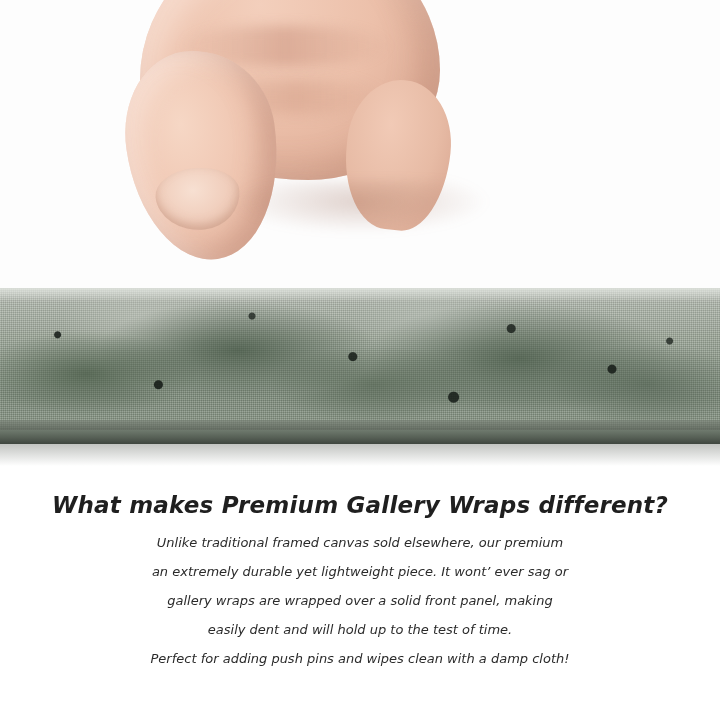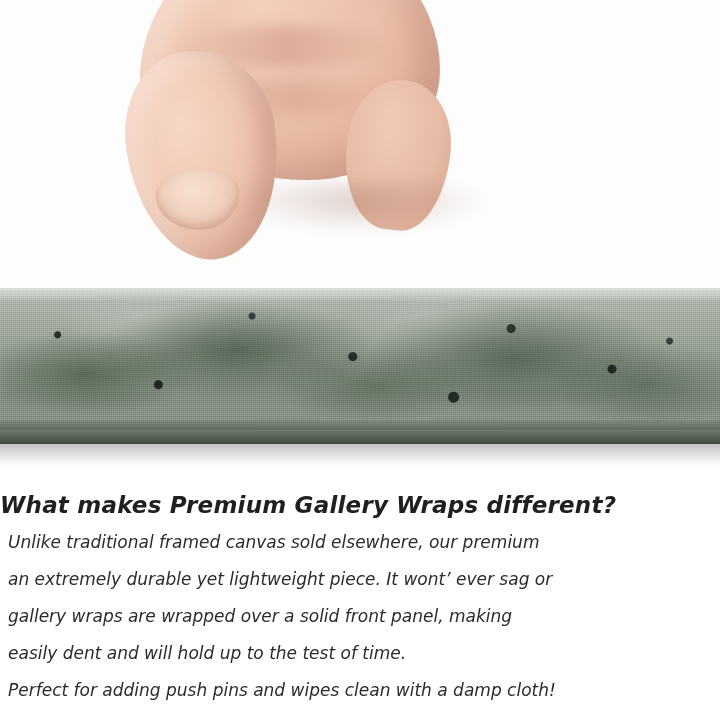--- a/index.html
+++ b/index.html
@@ -166,35 +166,35 @@
     height: 22px;
     background: linear-gradient(180deg, rgba(120,124,118,0.45), rgba(255,255,255,0));
   }
 
   
   .caption {
     position: absolute;
     left: 0;
     top: 492px;
     width: 720px;
-    text-align: left;
+    text-align: center;
     color: #2a2a2a;
     font-family: "DejaVu Sans", sans-serif;
   }
   .caption-heading {
     font-size: 23px;
     font-style: italic;
     font-weight: 700;
     letter-spacing: 0.2px;
     margin: 0 0 10px 0;
     color: #1f1f1f;
   }
   .caption-body p {
-    margin: 8px;
-    font-size: 17px;
+    margin: 0;
+    font-size: 13px;
     font-style: italic;
     line-height: 29px;
     color: #2b2b2b;
   }
 </style>
 </head>
 <body>
 
 <div class="scene">
 

